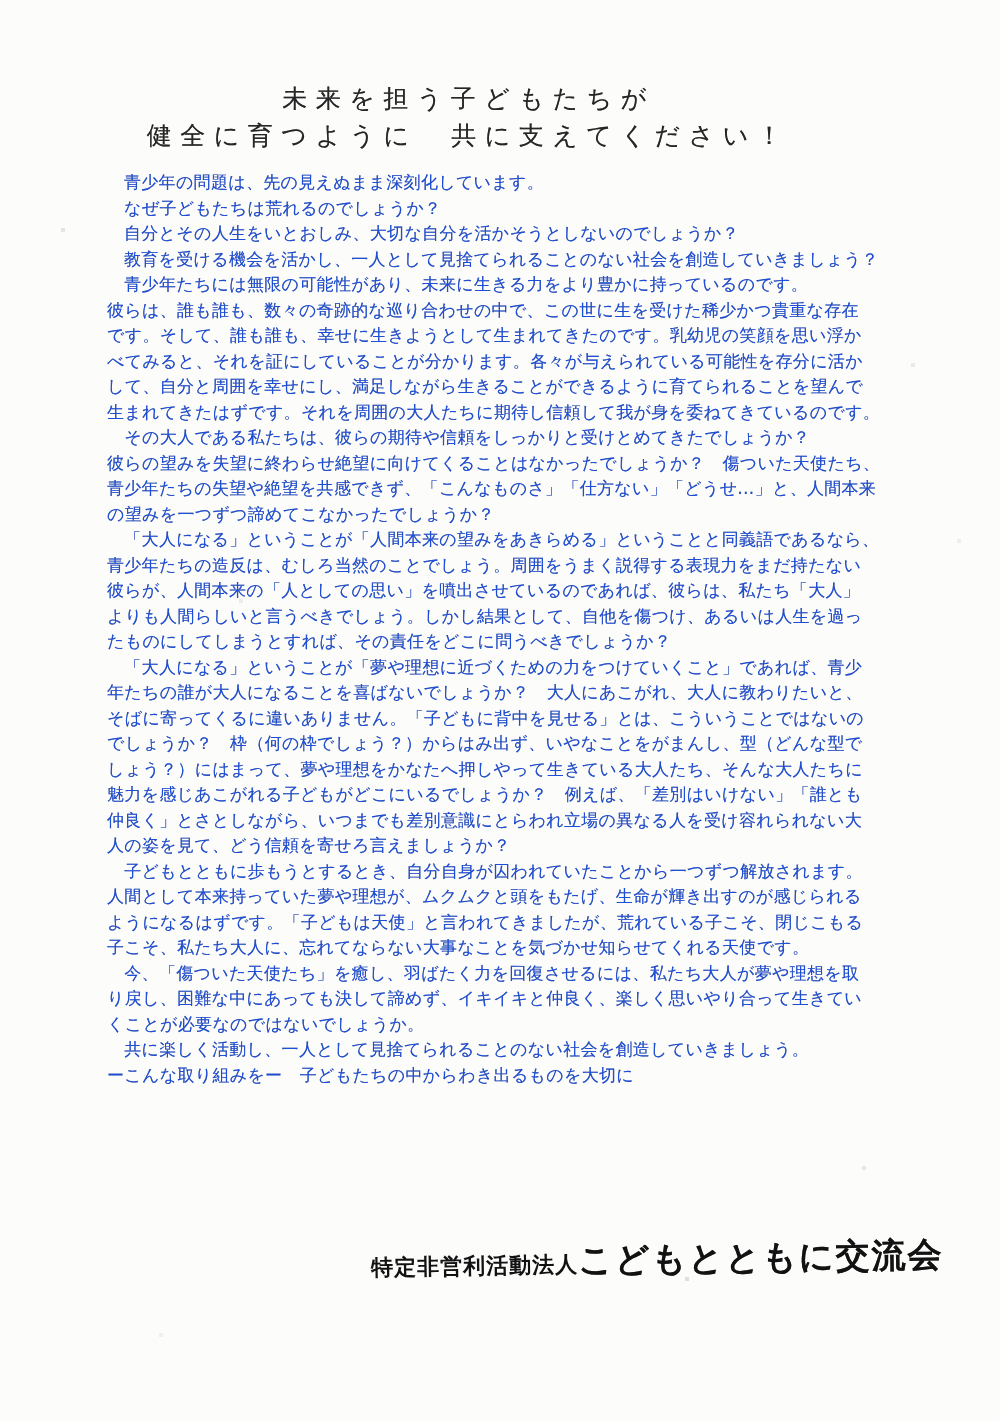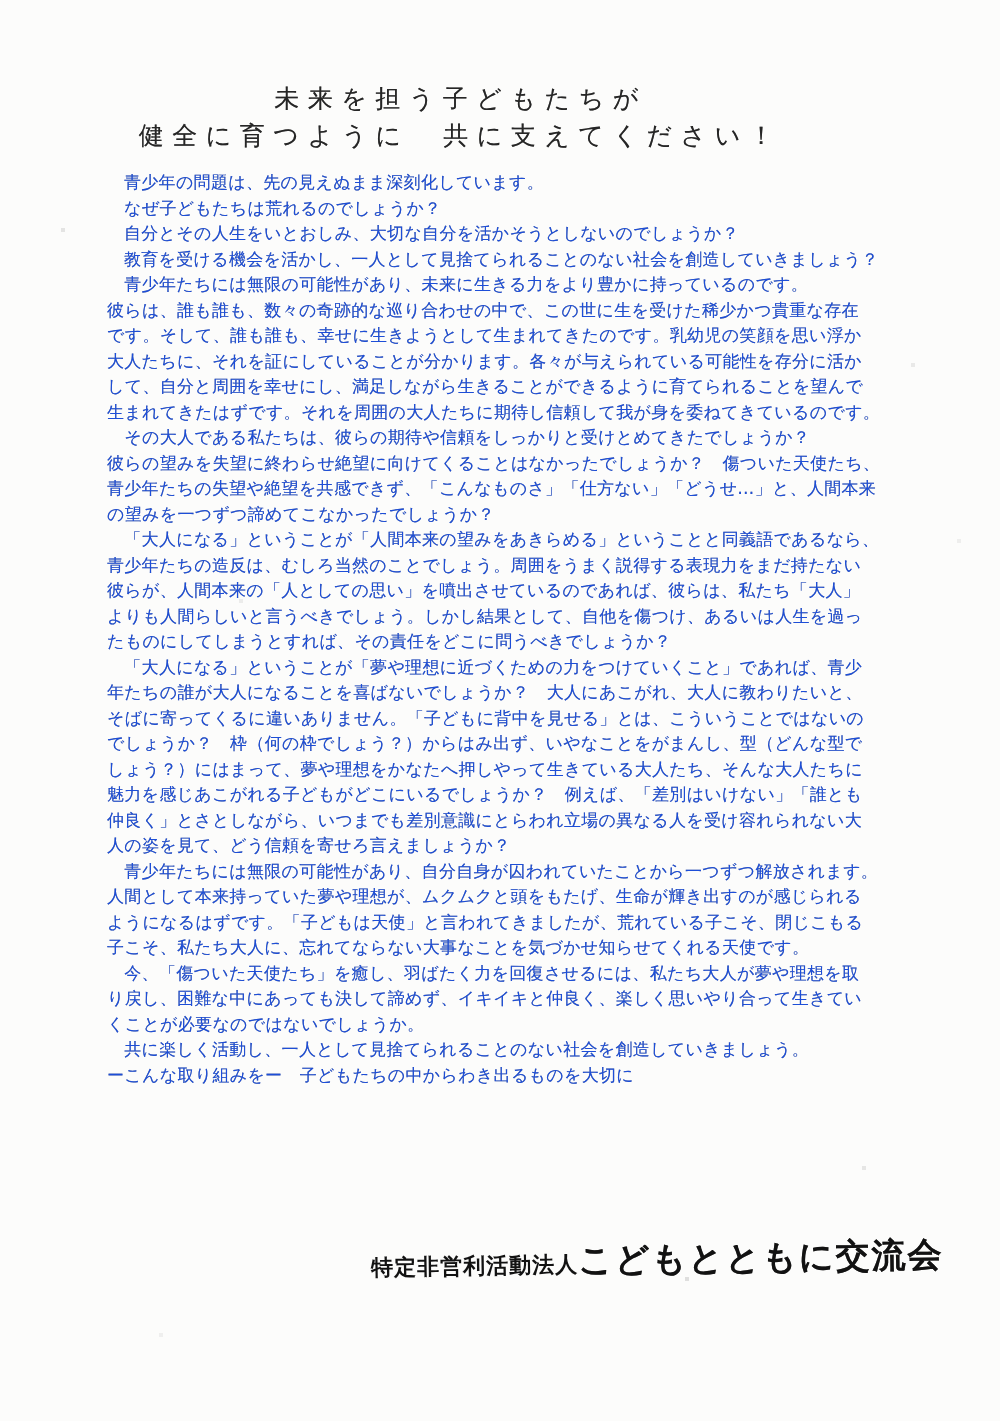--- a/index.html
+++ b/index.html
@@ -27,21 +27,21 @@
       912px 364px 0 1px rgba(130,130,130,0.15),
       240px 600px 0 1px rgba(140,140,140,0.14),
       863px 1167px 0 1px rgba(120,120,120,0.16),
       686px 1278px 0 1px rgba(110,110,110,0.20),
       160px 1334px 0 1px rgba(150,150,150,0.12),
       958px 540px 0 1px rgba(140,140,140,0.12);
   }
   header.doc-title {
     position: absolute;
     top: 80px;
-    left: 8px;
+    left: 16px;
     width: 905px;
     text-align: center;
     color: #262626;
   }
   header.doc-title .t-line {
     font-size: 25px;
     font-weight: 500;
     letter-spacing: 0.34em;
     line-height: 37px;
     white-space: nowrap;
@@ -105,21 +105,21 @@
   <div class="para para-intro-questions">
         <div class="line">青少年の問題は、先の見えぬまま深刻化しています。</div>
         <div class="line">なぜ子どもたちは荒れるのでしょうか？</div>
         <div class="line">自分とその人生をいとおしみ、大切な自分を活かそうとしないのでしょうか？</div>
         <div class="line">教育を受ける機会を活かし、一人として見捨てられることのない社会を創造していきましょう？</div>
       </div>
       <div class="para para-unlimited-potential">
         <div class="line">　青少年たちには無限の可能性があり、未来に生きる力をより豊かに持っているのです。</div>
         <div class="line">彼らは、誰も誰も、数々の奇跡的な巡り合わせの中で、この世に生を受けた稀少かつ貴重な存在</div>
         <div class="line">です。そして、誰も誰も、幸せに生きようとして生まれてきたのです。乳幼児の笑顔を思い浮か</div>
-        <div class="line">大人たちに、それを証にしていることが分かります。各々が与えられている可能性を存分に活か</div>
+        <div class="line">べてみると、それを証にしていることが分かります。各々が与えられている可能性を存分に活か</div>
         <div class="line">して、自分と周囲を幸せにし、満足しながら生きることができるように育てられることを望んで</div>
         <div class="line">生まれてきたはずです。それを周囲の大人たちに期待し信頼して我が身を委ねてきているのです。</div>
         <div class="line">　その大人である私たちは、彼らの期待や信頼をしっかりと受けとめてきたでしょうか？</div>
         <div class="line">彼らの望みを失望に終わらせ絶望に向けてくることはなかったでしょうか？　傷ついた天使たち、</div>
         <div class="line">青少年たちの失望や絶望を共感できず、「こんなものさ」「仕方ない」「どうせ…」と、人間本来</div>
         <div class="line">の望みを一つずつ諦めてこなかったでしょうか？</div>
       </div>
       <div class="para para-becoming-adult-resignation">
         <div class="line">　「大人になる」ということが「人間本来の望みをあきらめる」ということと同義語であるなら、</div>
         <div class="line">青少年たちの造反は、むしろ当然のことでしょう。周囲をうまく説得する表現力をまだ持たない</div>
@@ -131,21 +131,21 @@
         <div class="line">　「大人になる」ということが「夢や理想に近づくための力をつけていくこと」であれば、青少</div>
         <div class="line">年たちの誰が大人になることを喜ばないでしょうか？　大人にあこがれ、大人に教わりたいと、</div>
         <div class="line">そばに寄ってくるに違いありません。「子どもに背中を見せる」とは、こういうことではないの</div>
         <div class="line">でしょうか？　枠（何の枠でしょう？）からはみ出ず、いやなことをがまんし、型（どんな型で</div>
         <div class="line">しょう？）にはまって、夢や理想をかなたへ押しやって生きている大人たち、そんな大人たちに</div>
         <div class="line">魅力を感じあこがれる子どもがどこにいるでしょうか？　例えば、「差別はいけない」「誰とも</div>
         <div class="line">仲良く」とさとしながら、いつまでも差別意識にとらわれ立場の異なる人を受け容れられない大</div>
         <div class="line">人の姿を見て、どう信頼を寄せろ言えましょうか？</div>
       </div>
       <div class="para para-walking-with-children">
-        <div class="line">　青少年たちには無限の可能性があり、自分自身が囚われていたことから一つずつ解放されます。</div>
+        <div class="line">　子どもとともに歩もうとするとき、自分自身が囚われていたことから一つずつ解放されます。</div>
         <div class="line">人間として本来持っていた夢や理想が、ムクムクと頭をもたげ、生命が輝き出すのが感じられる</div>
         <div class="line">ようになるはずです。「子どもは天使」と言われてきましたが、荒れている子こそ、閉じこもる</div>
         <div class="line">子こそ、私たち大人に、忘れてならない大事なことを気づかせ知らせてくれる天使です。</div>
         <div class="line">　今、「傷ついた天使たち」を癒し、羽ばたく力を回復させるには、私たち大人が夢や理想を取</div>
         <div class="line">り戻し、困難な中にあっても決して諦めず、イキイキと仲良く、楽しく思いやり合って生きてい</div>
         <div class="line">くことが必要なのではないでしょうか。</div>
       </div>
       <div class="para para-call-to-action extra-gap">
         <div class="line">　共に楽しく活動し、一人として見捨てられることのない社会を創造していきましょう。</div>
       </div>

